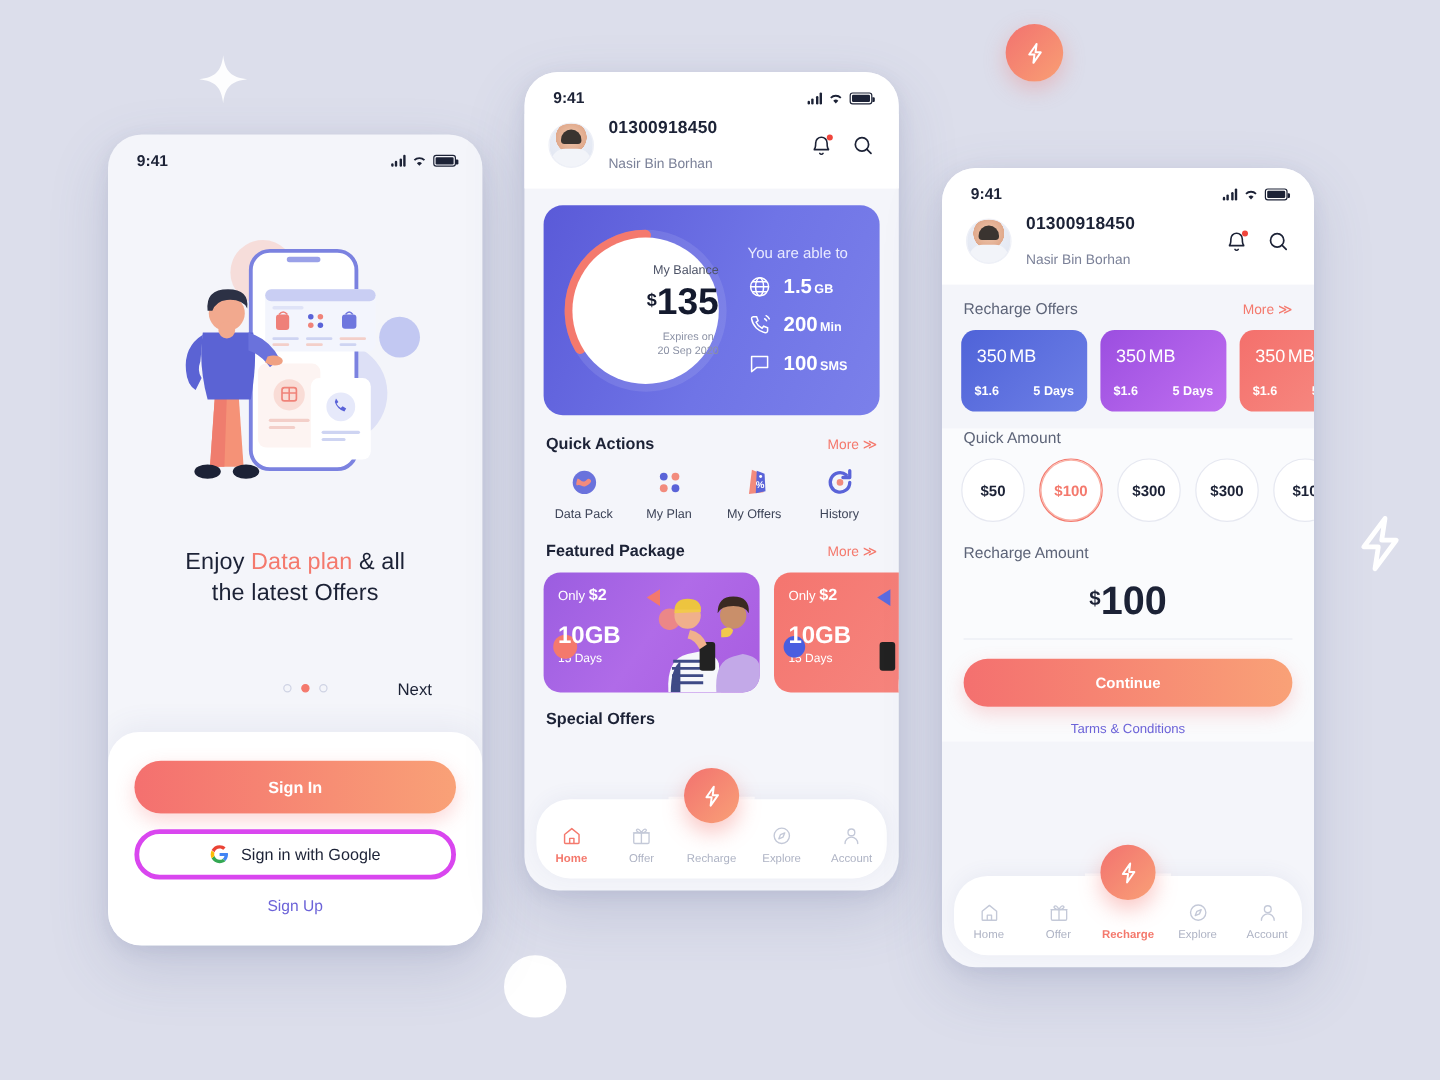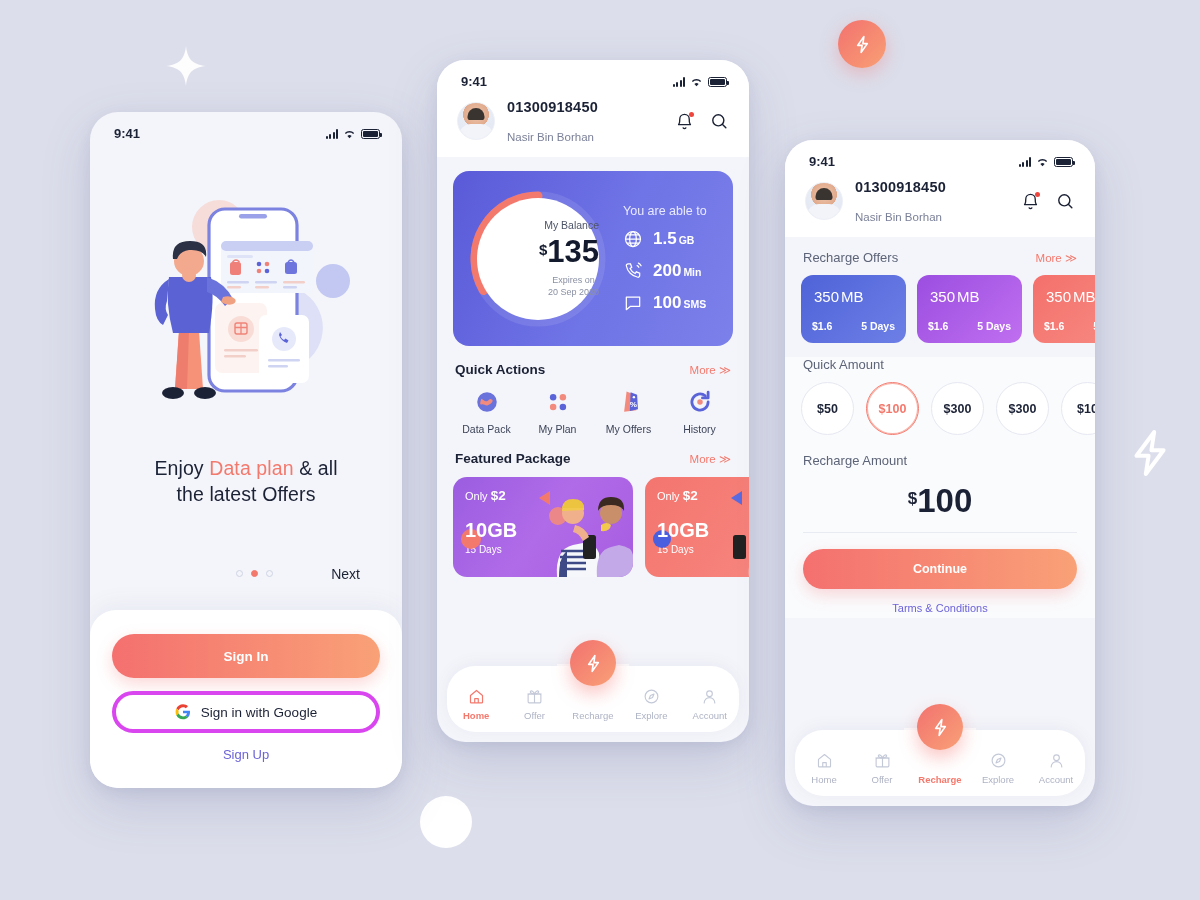--- a/index.html
+++ b/index.html
@@ -564,20 +564,23 @@
             <path d="M21 72 h26"></path>
             <path d="M21 78 h26"></path>
         </g>
         <circle cx="34" cy="22" r="11" fill="#f0b08c"></circle>
         <path d="M23 20 q0 -11 11 -11 q12 0 11 10 l-22 1Z" fill="#f2c94c"></path>
         <rect x="2" y="44" width="13" height="24" rx="2.5" fill="#222"></rect>
       </svg>
     </div>
   </div>
 
+  <div class="sec-head" style="margin-top:14px;">
+    <div class="sec-title">Special Offers</div>
+  </div>
 
   <div class="nav-shell">
     <div class="nav-notch"></div>
     <div class="nav-bar">
       <div class="nav-item active">
         <svg width="17" height="17" viewBox="0 0 24 24" fill="none" stroke="#f4796d" stroke-width="1.7" stroke-linejoin="round">
           <path d="M3.5 10.5 12 3.5l8.5 7V20a1 1 0 0 1-1 1H4.5a1 1 0 0 1-1-1Z"></path>
           <path d="M9.5 21v-6h5v6"></path>
         </svg>
         <span class="nav-label">Home</span>

